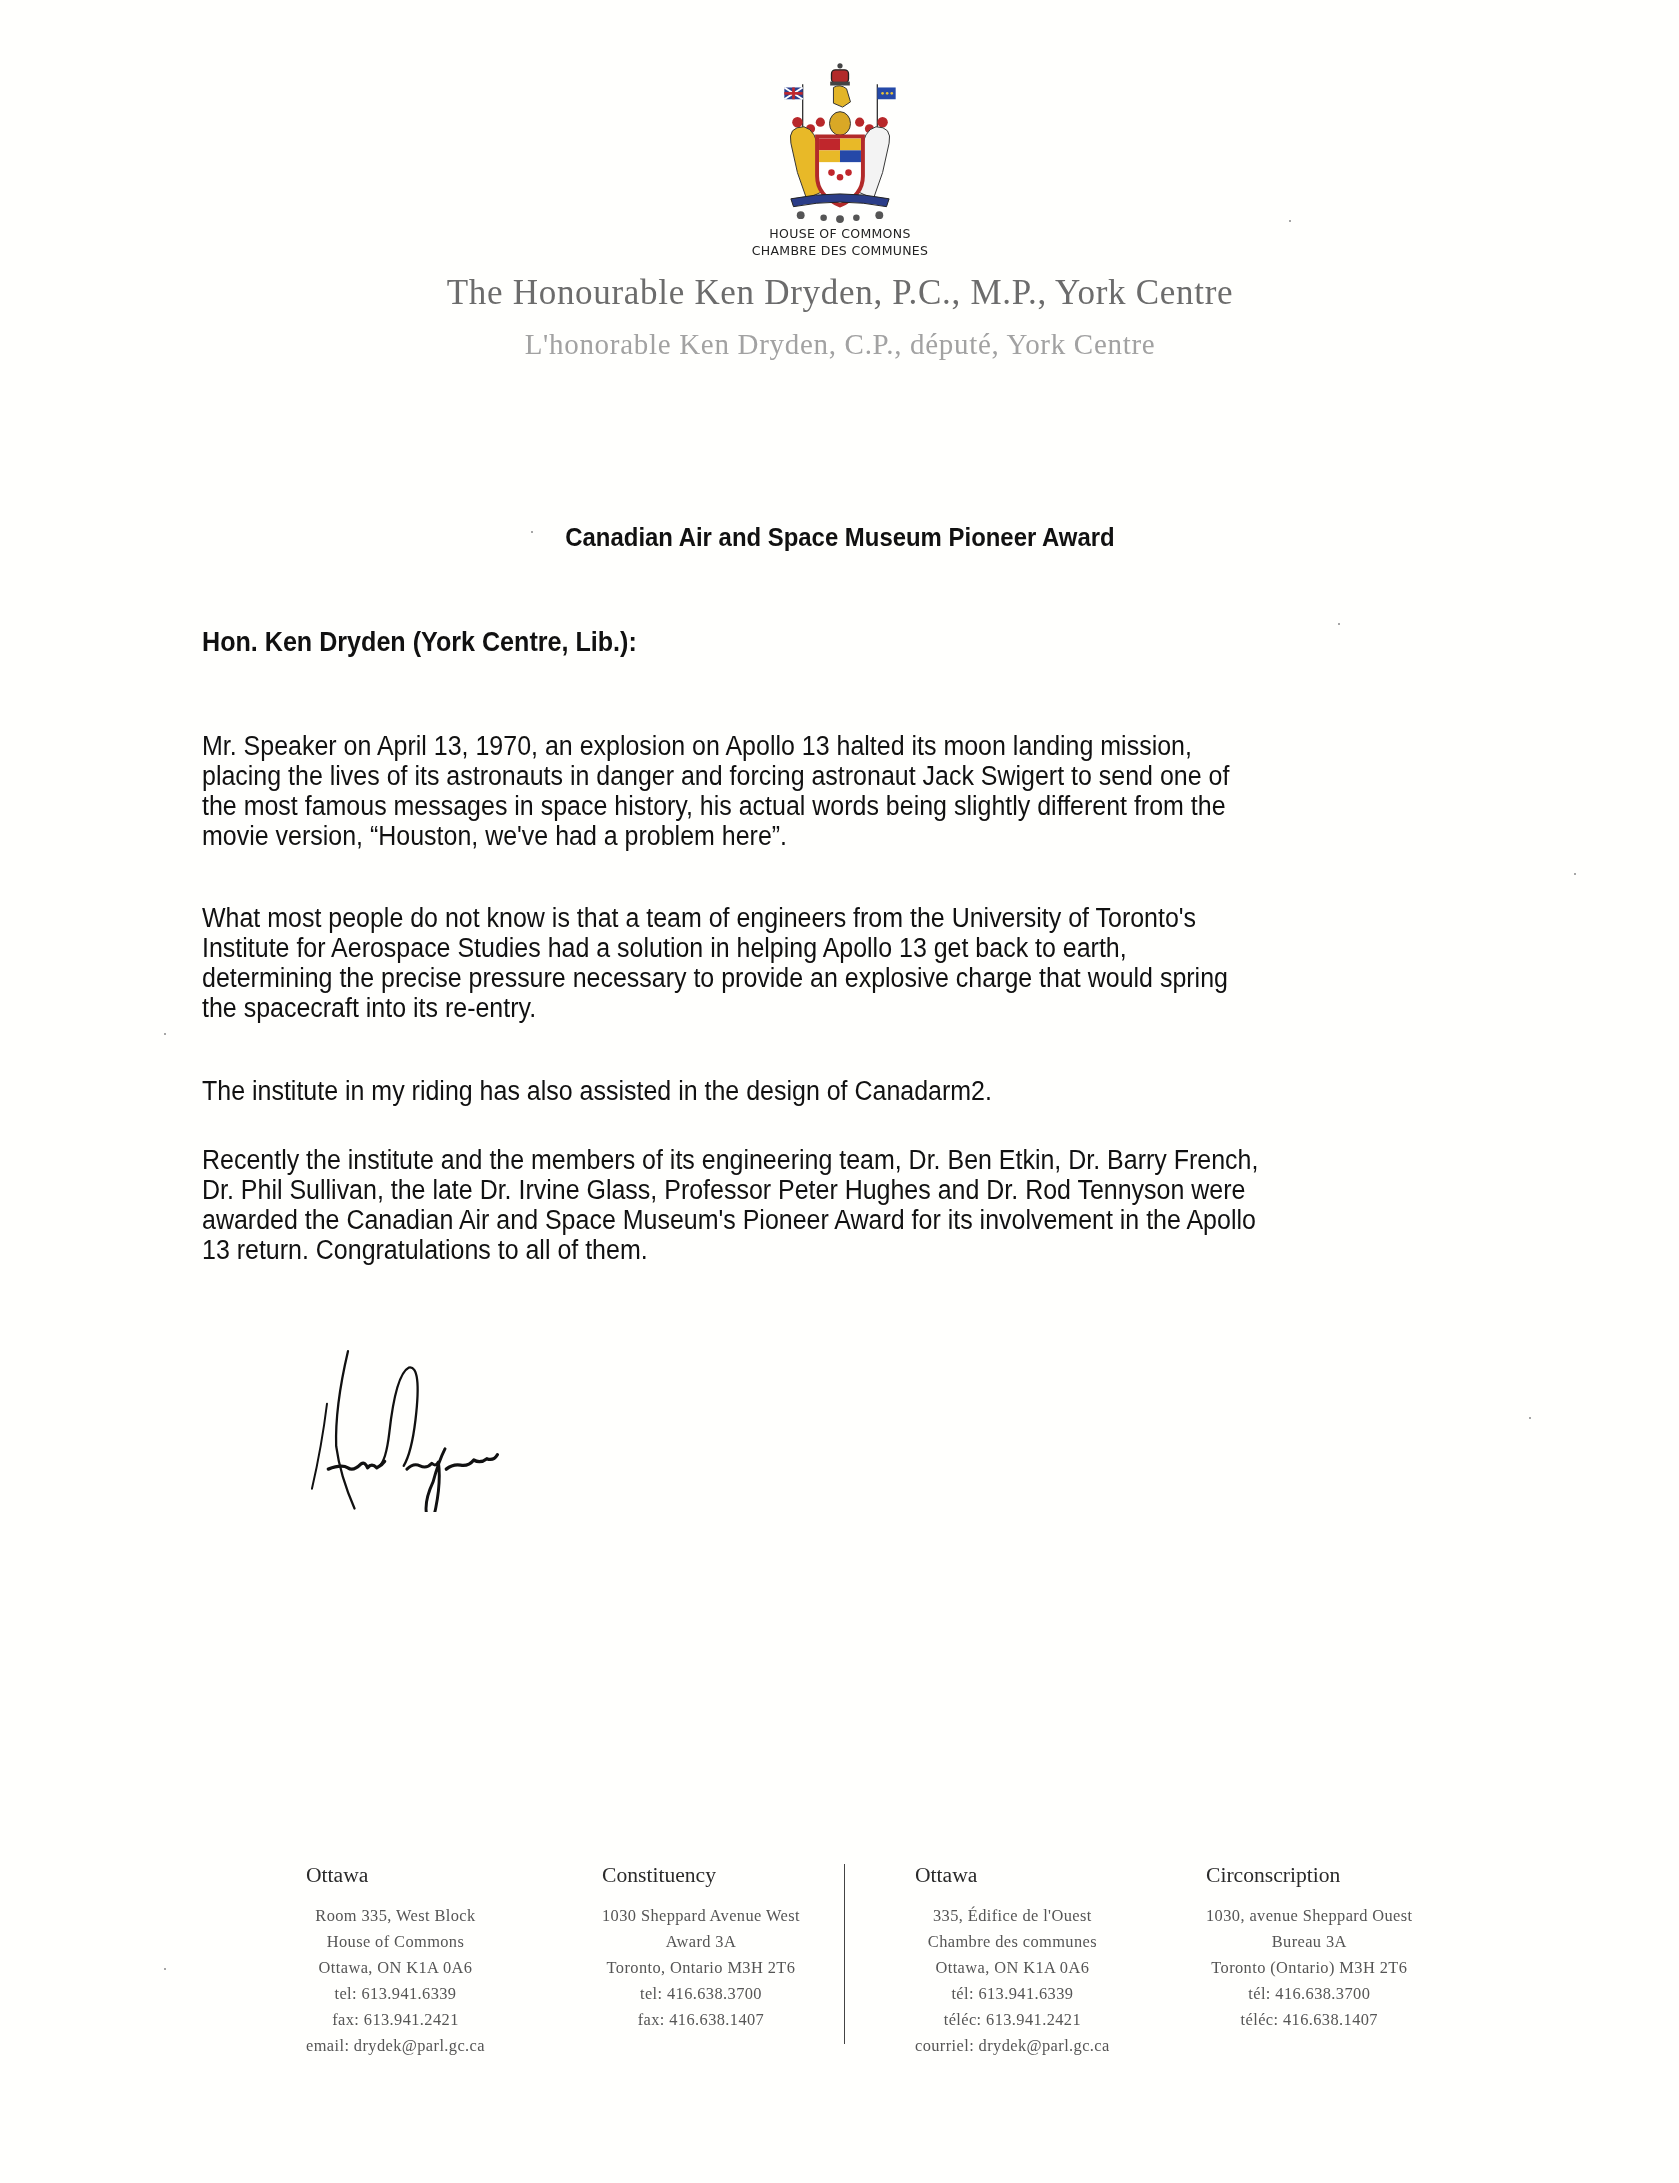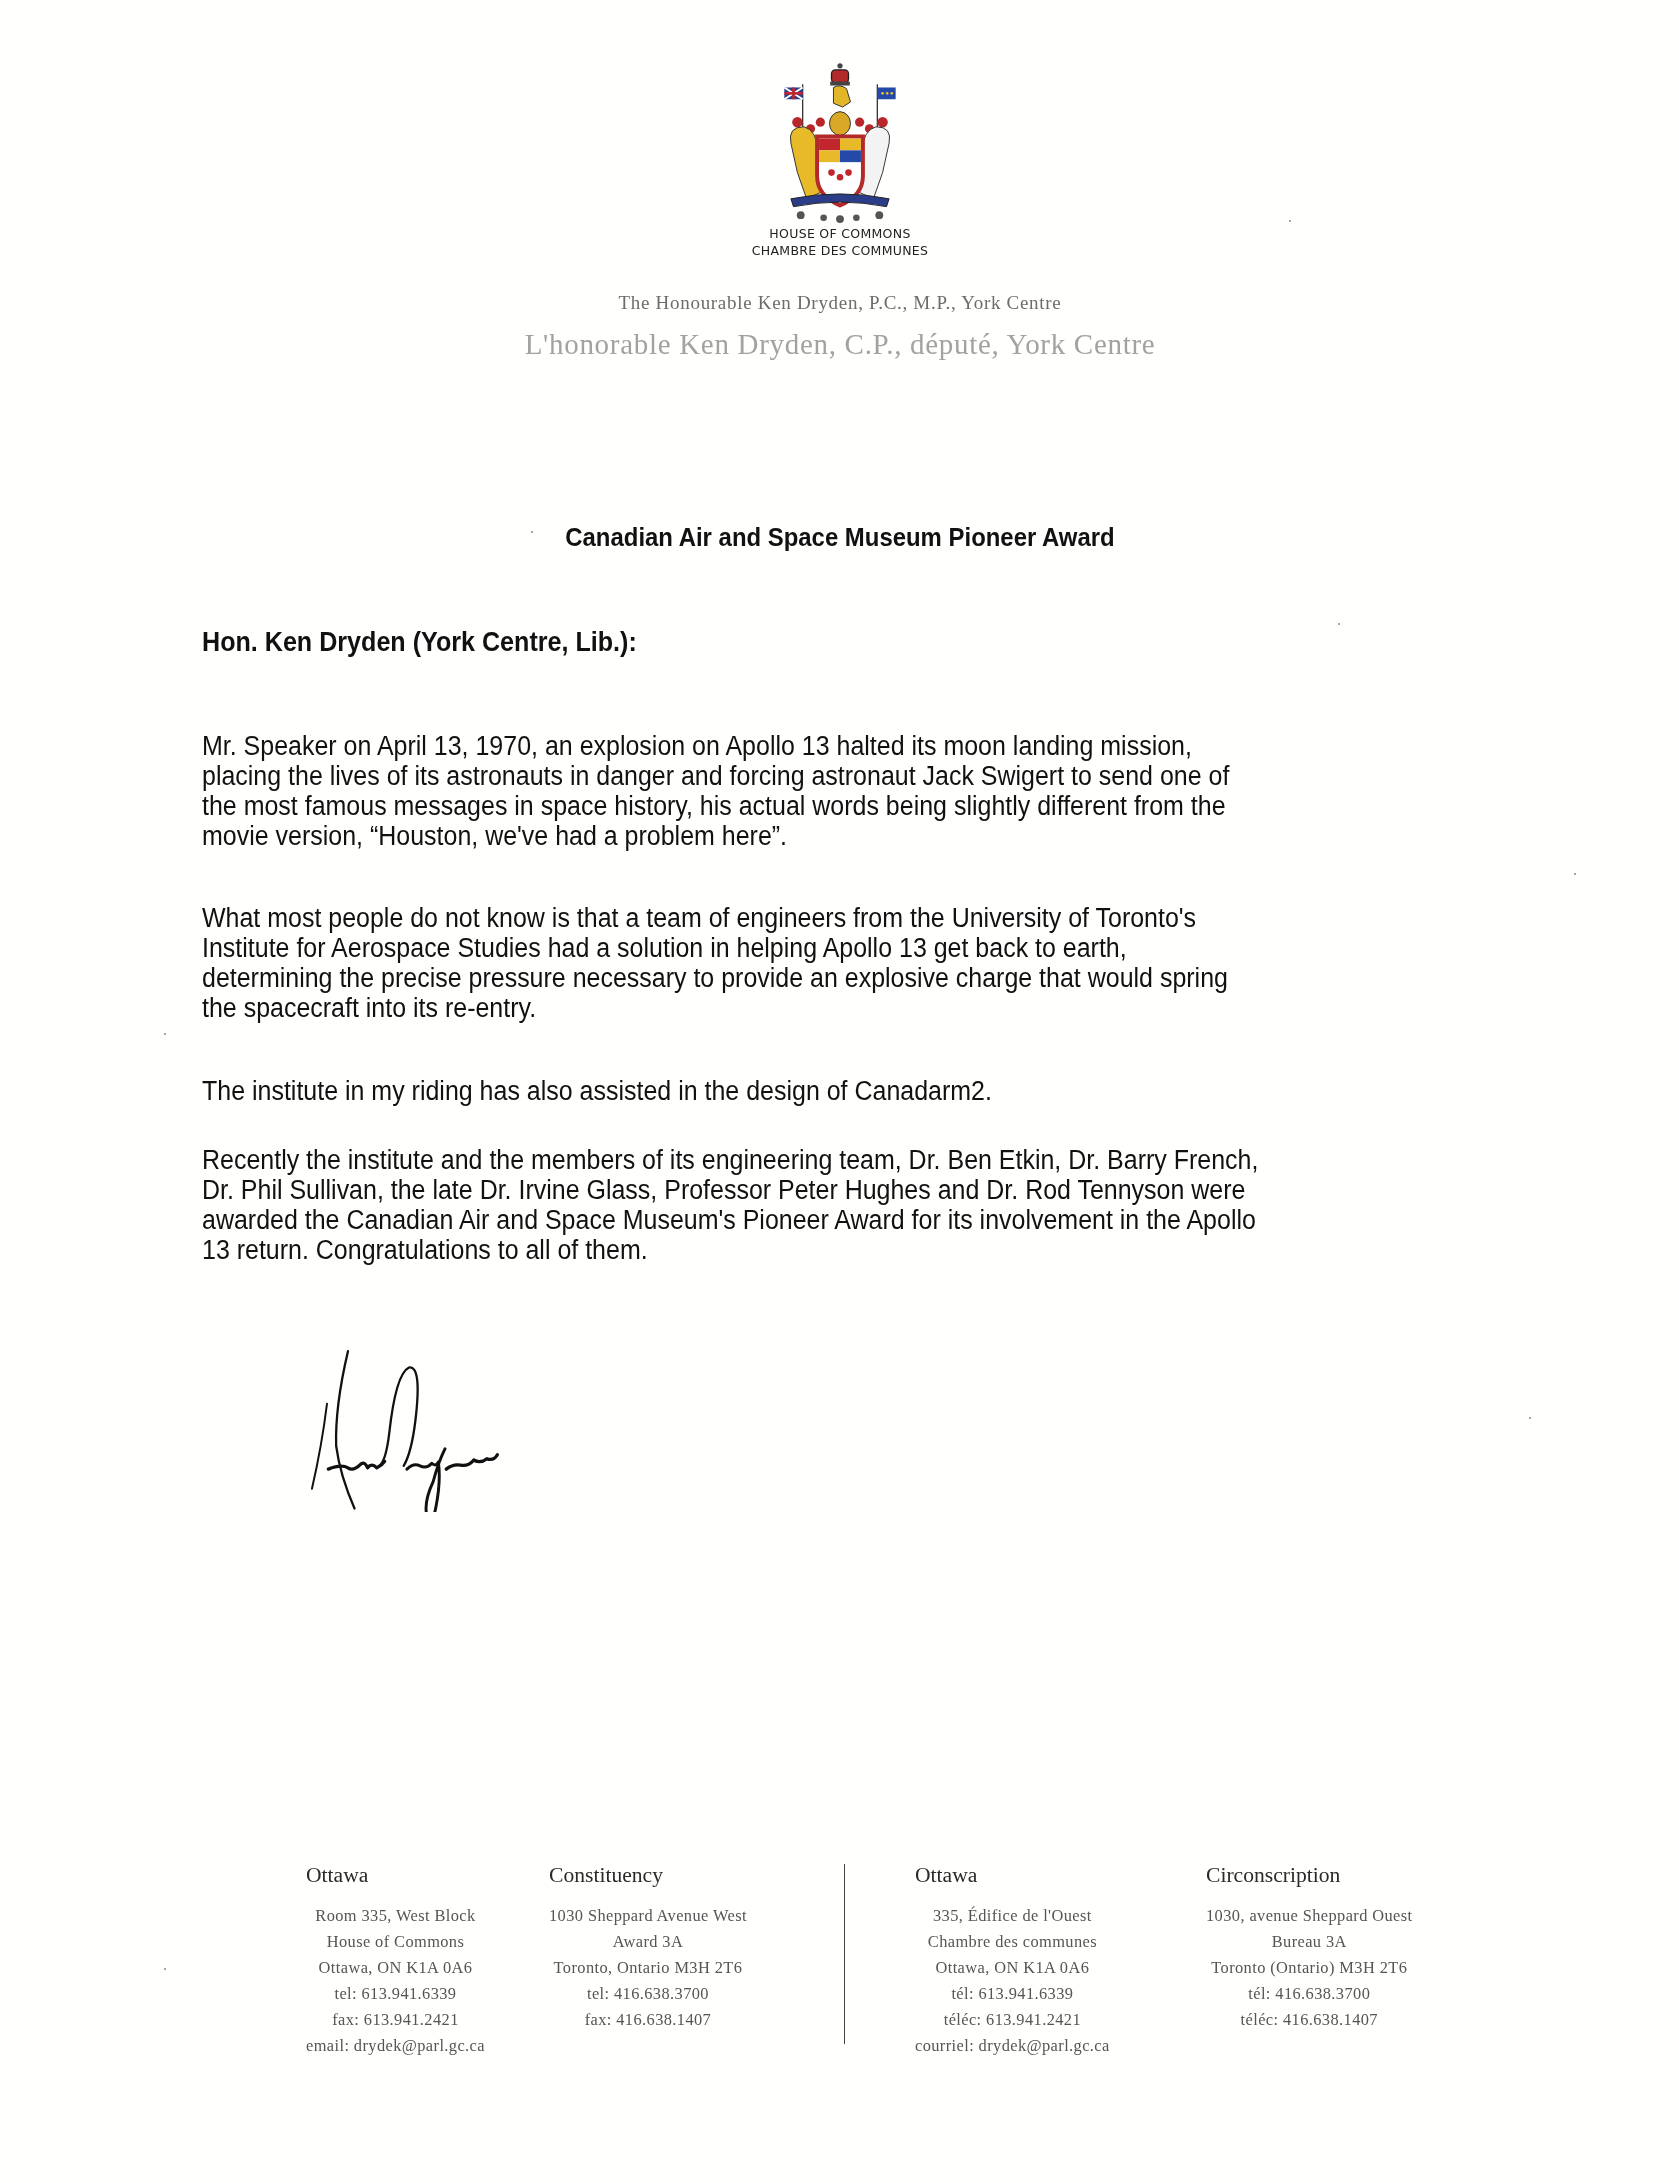--- a/index.html
+++ b/index.html
@@ -16,21 +16,21 @@
     position: absolute; left: 709px; width: 262px; text-align: center;
     font-family: "DejaVu Sans", sans-serif; font-size: 12.5px; color: #222;
     letter-spacing: 0.3px;
   }
   .hl1 { top: 226px; }
   .hl2 { top: 243px; }
   .mp-name {
     position: absolute; left: 394px; width: 892px; text-align: center;
     font-family: "Liberation Serif", serif; letter-spacing: 0.7px;
   }
-  .mp-en { top: 292px; font-size: 19px; color: #6c6c6c; text-align: center; }
+  .mp-en { top: 273px; font-size: 35px; color: #6c6c6c; text-align: center; }
   .mp-fr { top: 328px; font-size: 29px; color: #a2a2a2; font-family: Liberation Serif, serif; }
   .title {
     position: absolute; top: 522px; left: 394px; width: 892px; text-align: center;
     font-weight: bold; font-size: 26px; color: #111;
     transform: scaleX(0.92); transform-origin: center;
   }
   .salutation {
     position: absolute; top: 627px; left: 202px;
     font-weight: bold; font-size: 27px; color: #111;
     transform: scaleX(0.93); transform-origin: left;
@@ -55,21 +55,21 @@
     position: absolute; top: 1863px;
     font-family: Liberation Serif, serif; color: #555;
   }
   .footer-col .heading {
     font-size: 21.6px; color: #2a2a2a; margin-bottom: 14.4px; height: 26px;
   }
   .footer-col .line {
     font-size: 16.4px; line-height: 26px; letter-spacing: 0.4px; color: #555; text-align: center;
   }
   .fc1 { left: 306px; }
-  .fc2 { left: 549px; }
+  .fc2 { left: 602px; }
   .fc3 { left: 915px; }
   .fc4 { left: 1206px; }
   .footer-divider {
     position: absolute; left: 844px; top: 1864px; width: 1.3px; height: 180px;
     background: #444;
   }
   .speck { position: absolute; width: 2px; height: 2px; background: #888; border-radius: 50%; }
 </style>
 </head>
 <body>

